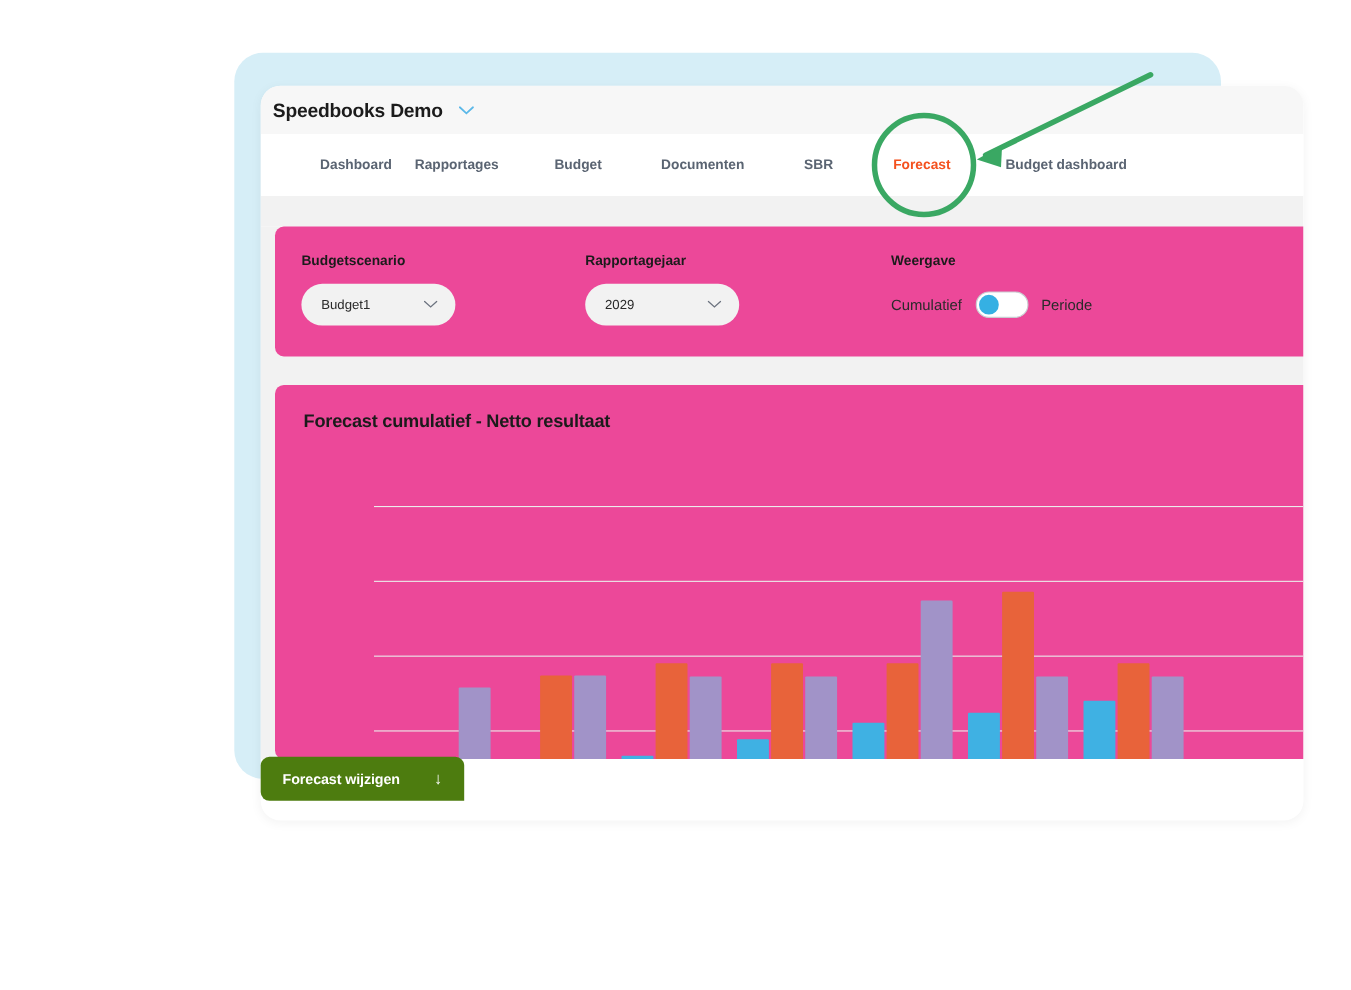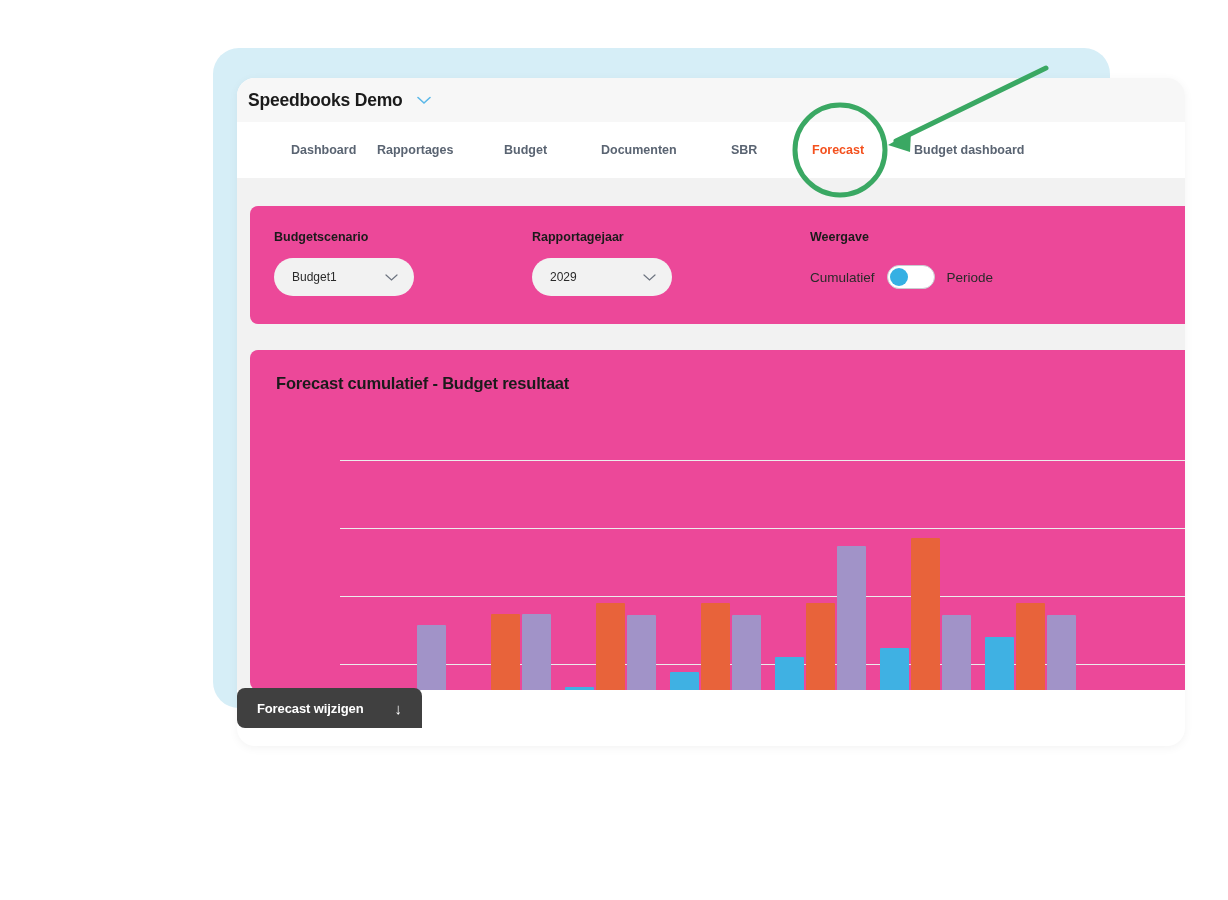--- a/index.html
+++ b/index.html
@@ -202,21 +202,21 @@
     border-radius: 1px;
   }
 
   
   .forecast-btn {
     position: absolute;
     left: 237px;
     top: 688px;
     width: 185px;
     height: 40px;
-    background: #404040;
+    background: #4d7c0f;
     border-radius: 8px 8px 0 8px;
     display: flex;
     align-items: center;
     justify-content: center;
     cursor: pointer;
     z-index: 7;
     gap: 17px;
   }
   .forecast-btn-label {
     color: #ffffff;
@@ -308,21 +308,21 @@
               <span class="toggle-text">Periode</span>
             </div>
           </div>
 
         </div>
       </div>
 
       <div class="gap"></div>
 
       <div class="panel panel-chart">
-        <div class="chart-title">Forecast cumulatief - Budget resultaat</div>
+        <div class="chart-title">Forecast cumulatief - Netto resultaat</div>
         <div class="plot" id="plot">
             <div class="gridline" style="top: 250px;"></div>
             <div class="gridline" style="top: 182px;"></div>
             <div class="gridline" style="top: 114px;"></div>
             <div class="gridline" style="top: 46px;"></div>
             <div class="bar" style="left: 167px; width: 29px; height: 107.44px; bottom: -42px; background: rgb(161, 147, 200);"></div>
             <div class="bar" style="left: 241px; width: 29px; height: 118.32px; bottom: -42px; background: rgb(232, 99, 58);"></div>
             <div class="bar" style="left: 272px; width: 29px; height: 118.32px; bottom: -42px; background: rgb(161, 147, 200);"></div>
             <div class="bar" style="left: 315px; width: 29px; height: 44.88px; bottom: -42px; background: rgb(63, 177, 227);"></div>
             <div class="bar" style="left: 346px; width: 29px; height: 129.2px; bottom: -42px; background: rgb(232, 99, 58);"></div>

